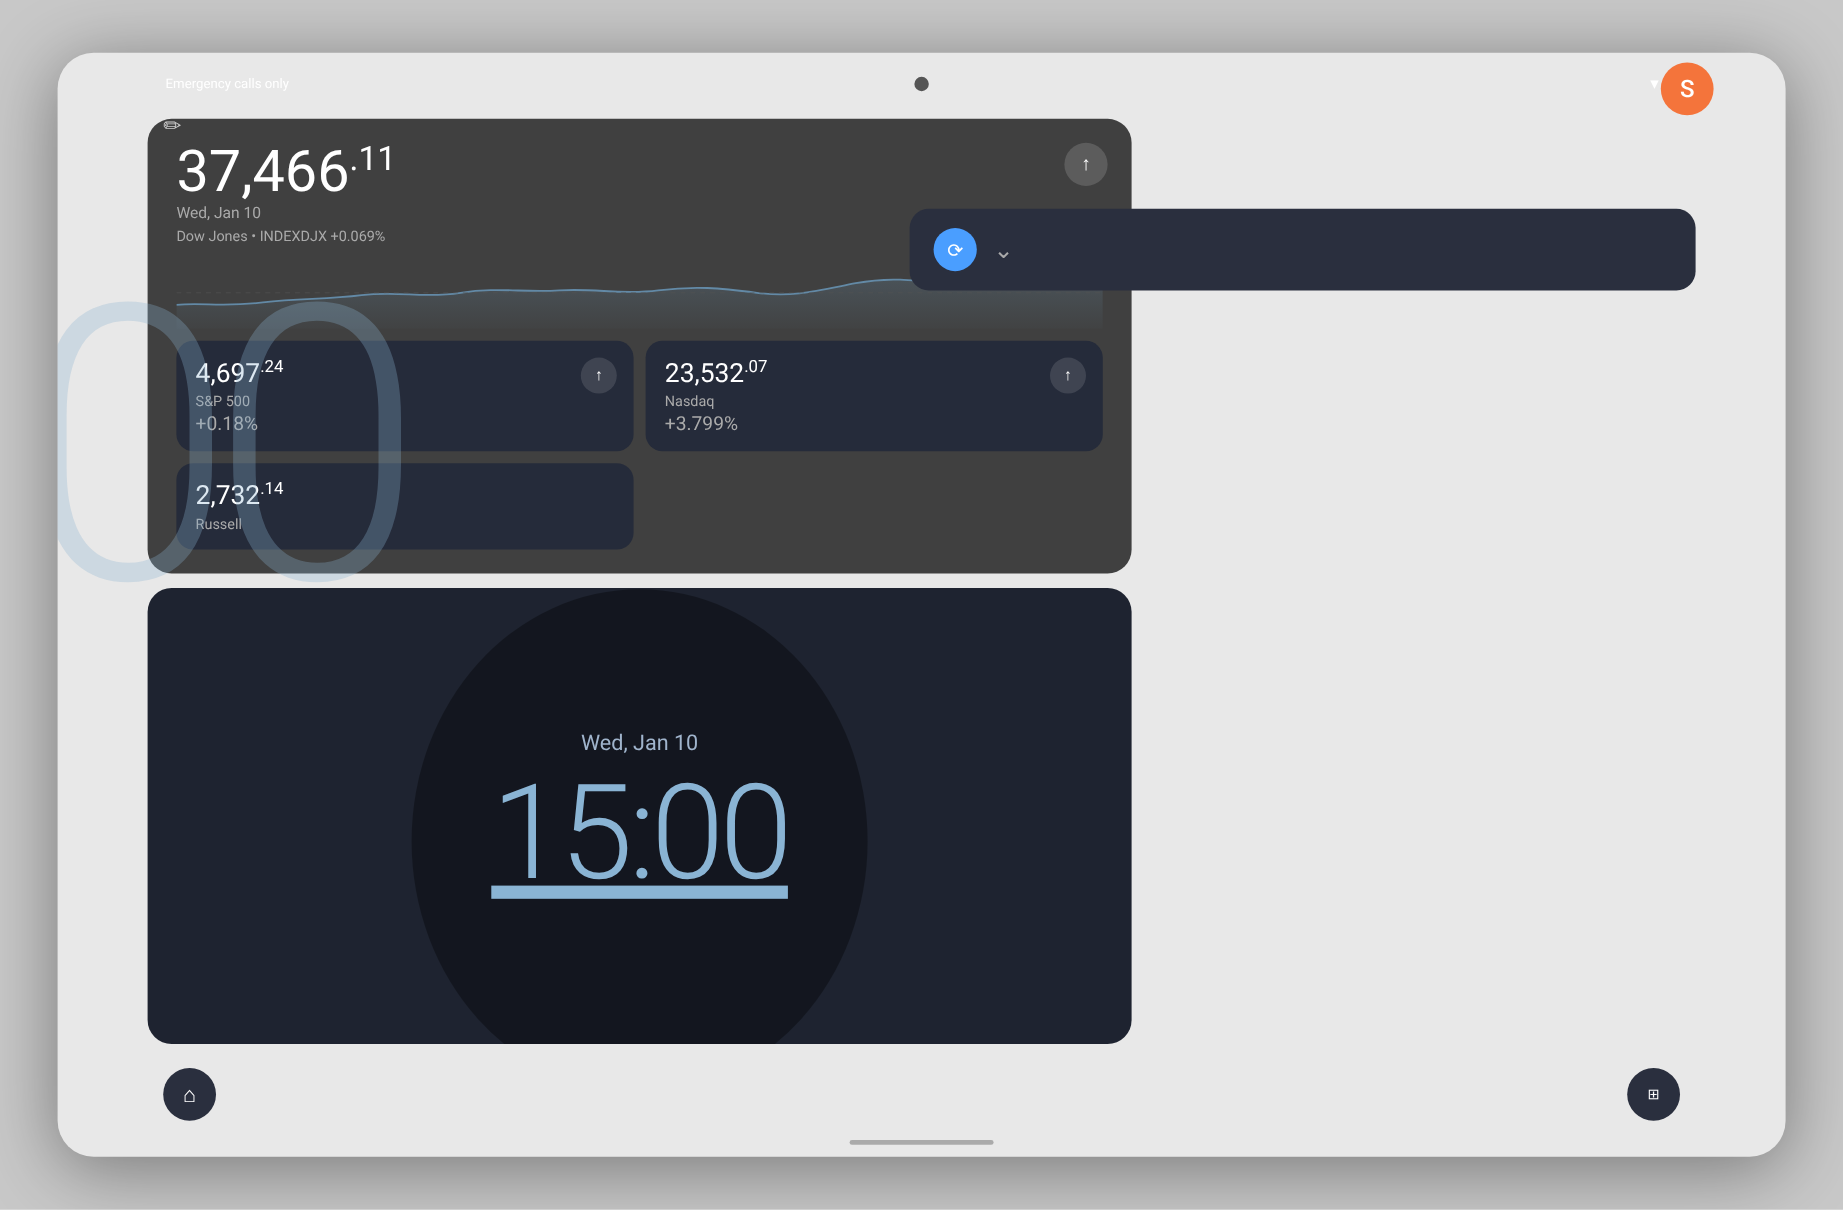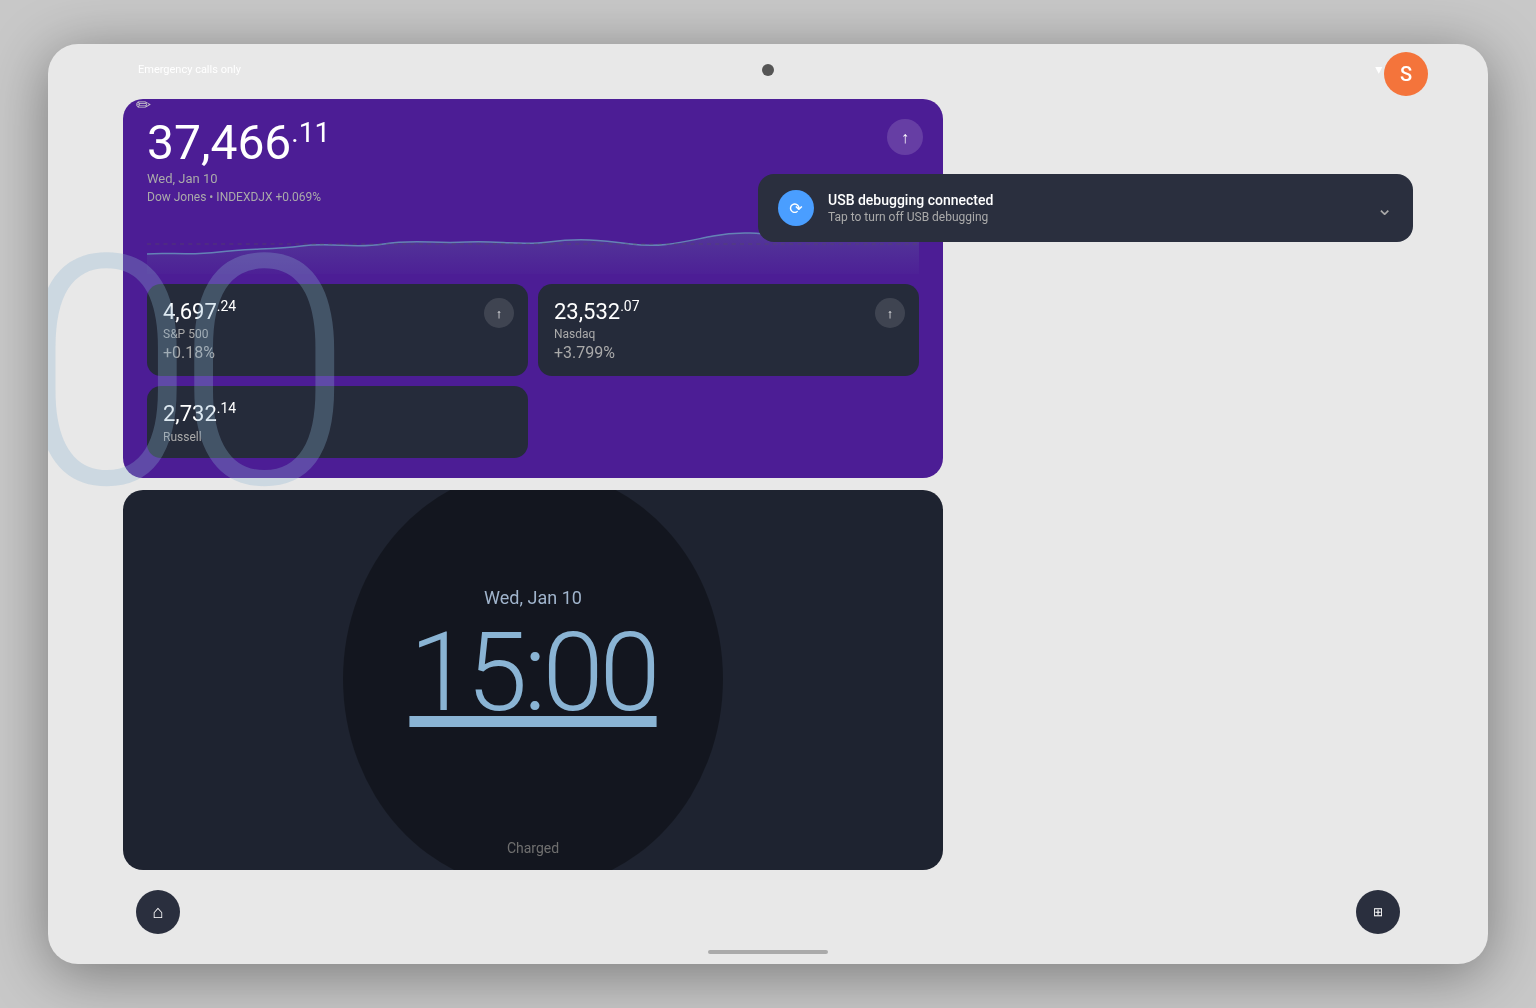--- a/index.html
+++ b/index.html
@@ -92,21 +92,21 @@
     .main-content {
       position: absolute;
       top: 55px;
       left: 75px;
       width: 820px;
       bottom: 30px;
     }
 
     
     .stock-widget {
-      background: #4c1d95;
+      background: #404040;
       border-radius: 20px;
       padding: 20px 24px;
       margin-bottom: 12px;
       position: relative;
       overflow: hidden;
     }
 
     .stock-main-value {
       font-size: 48px;
       font-weight: 400;
@@ -471,39 +471,34 @@
 
       </div>
     </div>
 
     <div class="clock-widget">
       <div class="clock-inner">
         <div class="clock-oval"></div>
         <div class="clock-date">Wed, Jan 10</div>
         <div class="clock-time">15:00</div>
       </div>
-      <div class="clock-bottom">Charged</div>
     </div>
 
   </div>
 
   <div class="big-clock-overlay">
     <div style="color: rgba(140,180,210,0.3); margin-top: 10px;">
       <span>00</span>
     </div>
   </div>
 
   <div class="notification">
     <div class="notif-icon">
       <span style="font-size:16px;">⟳</span>
     </div>
-    <div class="notif-content">
-      <div class="notif-title">USB debugging connected</div>
-      <div class="notif-subtitle">Tap to turn off USB debugging</div>
-    </div>
     <div class="notif-chevron">⌄</div>
   </div>
 
   <div class="nav-home-btn">
     <span>⌂</span>
   </div>
 
   <div class="nav-qr-btn">
     <span style="font-size:12px;">⊞</span>
   </div>

